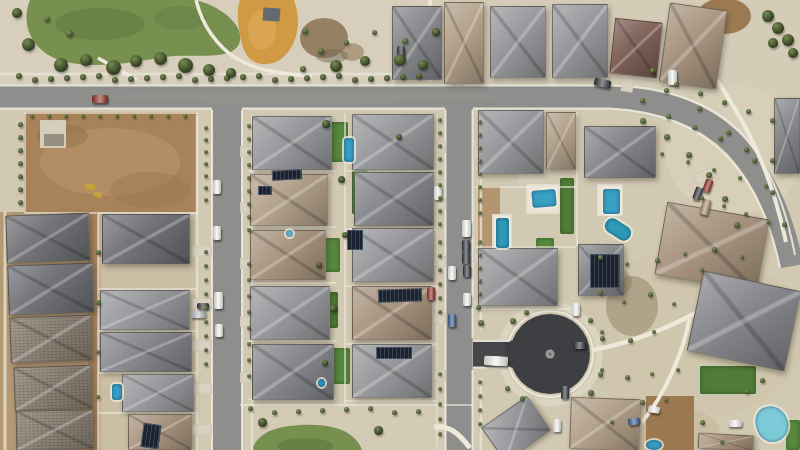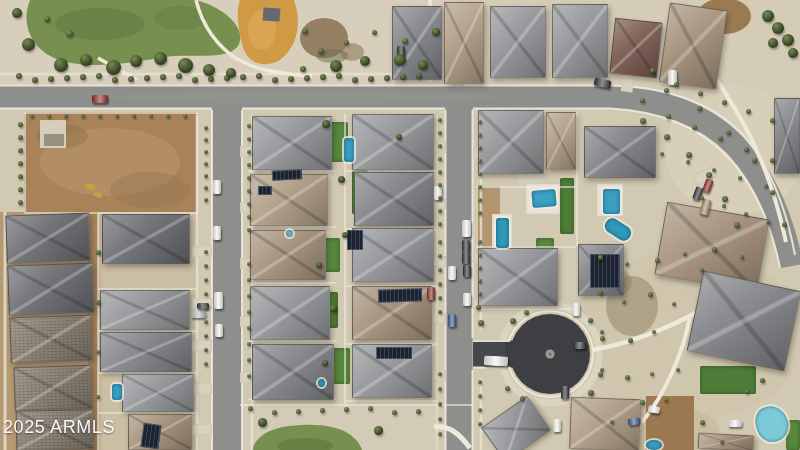--- a/index.html
+++ b/index.html
@@ -92,21 +92,20 @@
       <path d="M237,58 C252,70 282,74 312,76" stroke-width="3.5"></path>
       <path d="M137,80 L98,58" stroke-width="3.5"></path>
       <path d="M196,0 C202,24 214,44 238,60" stroke-width="3.5"></path>
       <path d="M700,56 C722,86 744,120 760,158 C772,186 780,214 786,242" stroke-width="4"></path>
       <path d="M592,350 C640,342 686,320 718,300 C742,284 757,264 763,243" stroke-width="4.5"></path>
       <path d="M690,316 C684,352 664,396 642,422 C634,434 626,442 620,450" stroke-width="4"></path>
       <path d="M470,448 C458,432 448,425 434,427" stroke-width="5"></path>
     </g>
   </svg>
 
-  <div id="watermark">2025 ARMLS</div>
 <div class="spr drive" style="left: 192px; top: 246px; width: 20px; height: 11px; background-color: rgb(217, 210, 192); z-index: 2;"></div>
     <div class="spr drive" style="left: 192px; top: 298px; width: 20px; height: 11px; background-color: rgb(217, 210, 192); z-index: 2;"></div>
     <div class="spr drive" style="left: 192px; top: 340px; width: 20px; height: 11px; background-color: rgb(217, 210, 192); z-index: 2;"></div>
     <div class="spr drive" style="left: 192px; top: 383px; width: 20px; height: 11px; background-color: rgb(217, 210, 192); z-index: 2;"></div>
     <div class="spr drive" style="left: 192px; top: 424px; width: 20px; height: 11px; background-color: rgb(217, 210, 192); z-index: 2;"></div>
     <div class="spr drive" style="left: 240px; top: 146px; width: 13px; height: 11px; background-color: rgb(217, 210, 192); z-index: 2;"></div>
     <div class="spr drive" style="left: 240px; top: 202px; width: 13px; height: 11px; background-color: rgb(217, 210, 192); z-index: 2;"></div>
     <div class="spr drive" style="left: 240px; top: 258px; width: 13px; height: 11px; background-color: rgb(217, 210, 192); z-index: 2;"></div>
     <div class="spr drive" style="left: 240px; top: 316px; width: 13px; height: 11px; background-color: rgb(217, 210, 192); z-index: 2;"></div>
     <div class="spr drive" style="left: 240px; top: 372px; width: 13px; height: 11px; background-color: rgb(217, 210, 192); z-index: 2;"></div>

